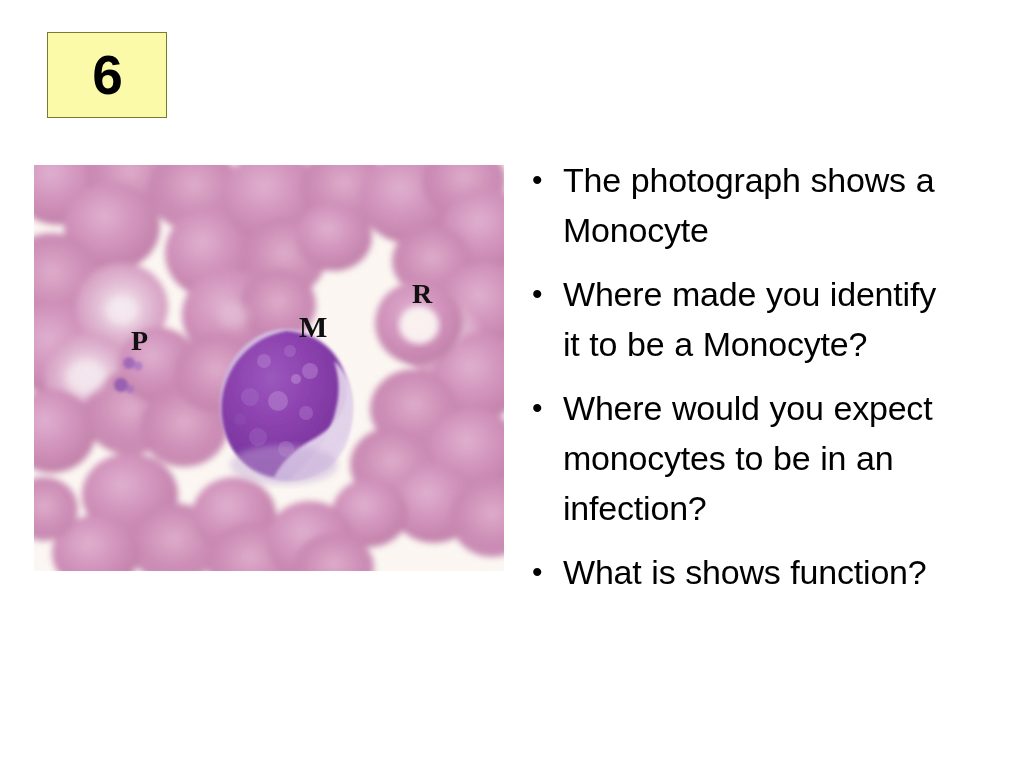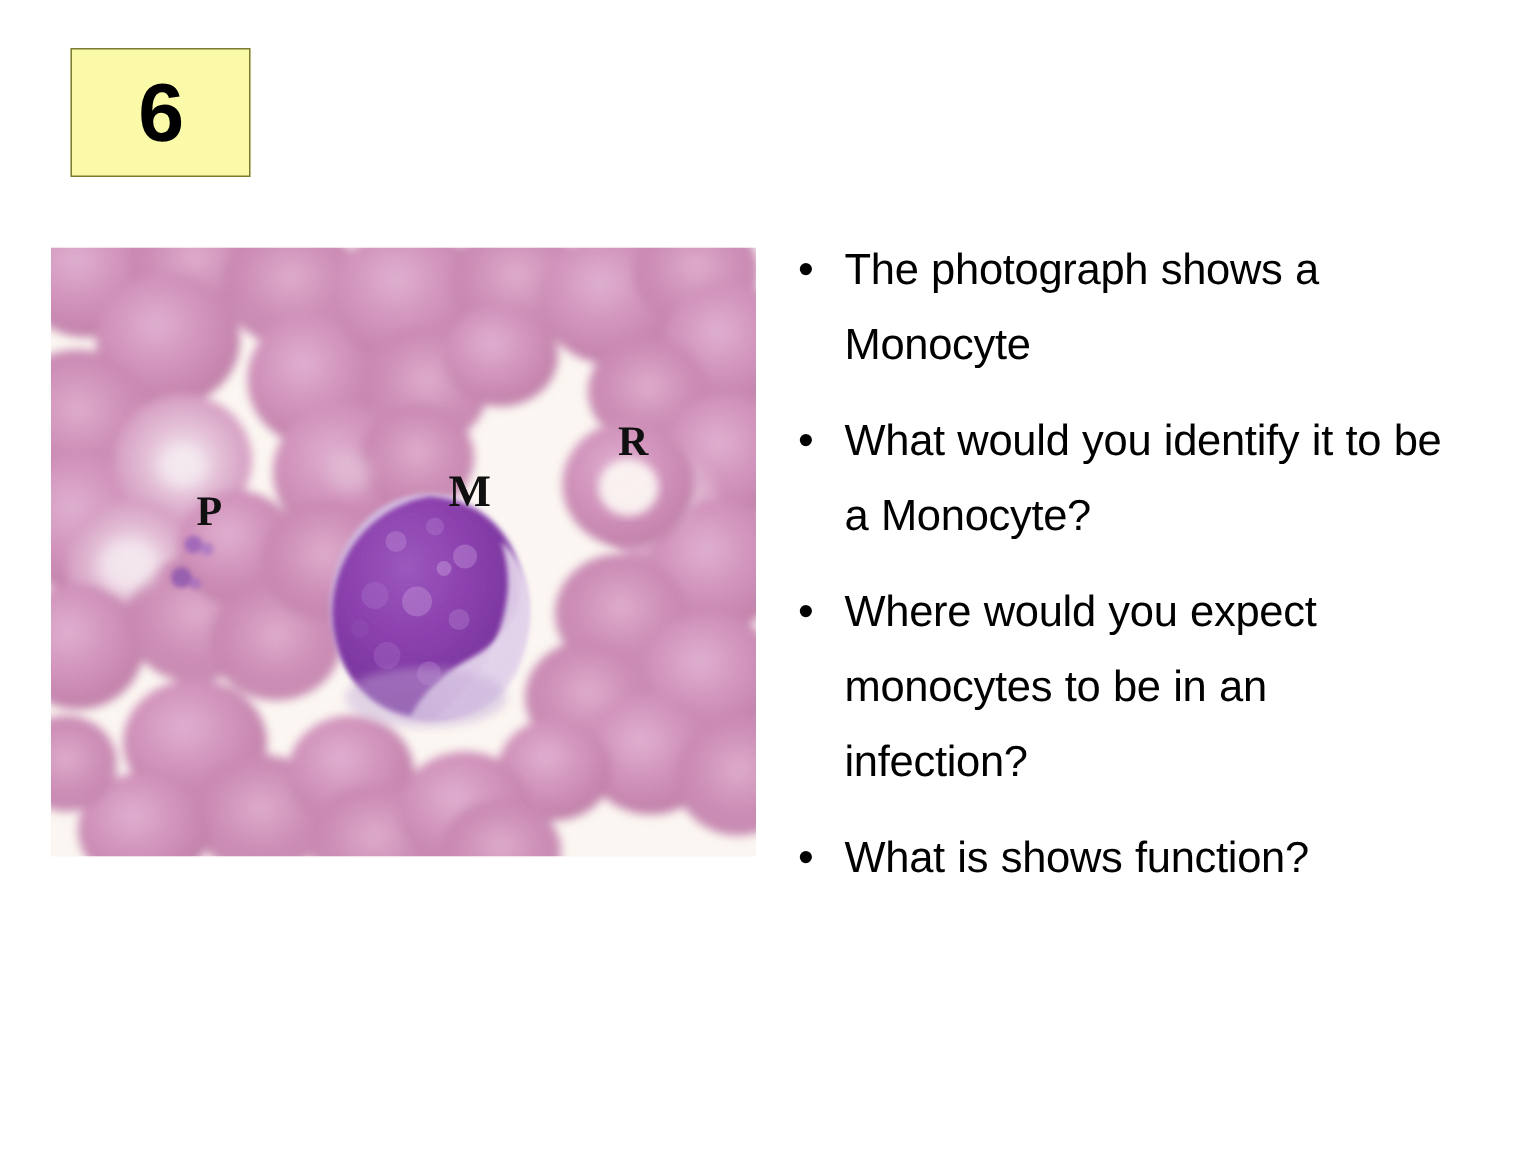--- a/index.html
+++ b/index.html
@@ -70,21 +70,21 @@
     width: 36px;
     font-size: 30px;
     line-height: 50px;
     color: #000;
     text-align: left;
     padding-left: 5px;
     box-sizing: border-box;
   }
   .bullet-text {
     flex: 1 1 auto;
-    font-size: 29px;
+    font-size: 34px;
     line-height: 50px;
     color: #000000;
     letter-spacing: -0.2px;
     word-spacing: 0.5px;
   }
 </style>
 </head>
 <body>
 
 <div id="slide-number-box">
@@ -246,21 +246,21 @@
 
 <div id="bullet-list">
 
   <div class="bullet-row">
     <span class="bullet-dot">•</span>
     <span class="bullet-text">The photograph shows a Monocyte</span>
   </div>
 
   <div class="bullet-row">
     <span class="bullet-dot">•</span>
-    <span class="bullet-text">What would you identify it to be a Monocyte?</span>
+    <span class="bullet-text">Where made you identify it to be a Monocyte?</span>
   </div>
 
   <div class="bullet-row">
     <span class="bullet-dot">•</span>
     <span class="bullet-text">Where would you expect monocytes to be in an infection?</span>
   </div>
 
   <div class="bullet-row">
     <span class="bullet-dot">•</span>
     <span class="bullet-text">What is shows function?</span>

